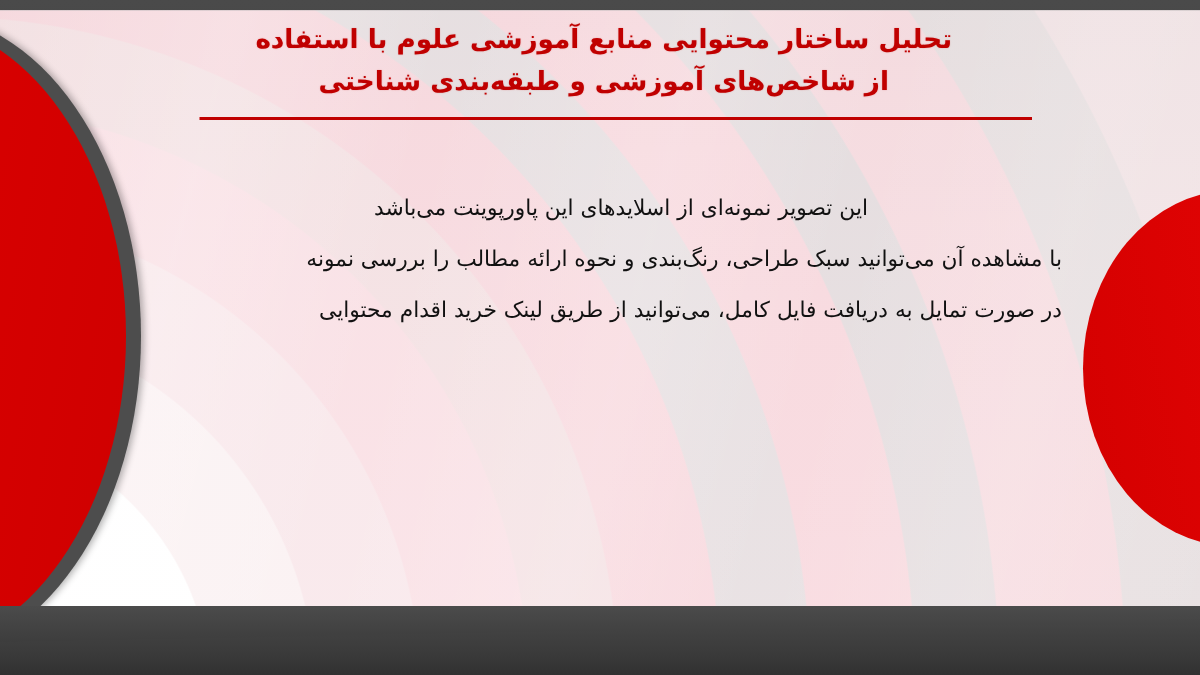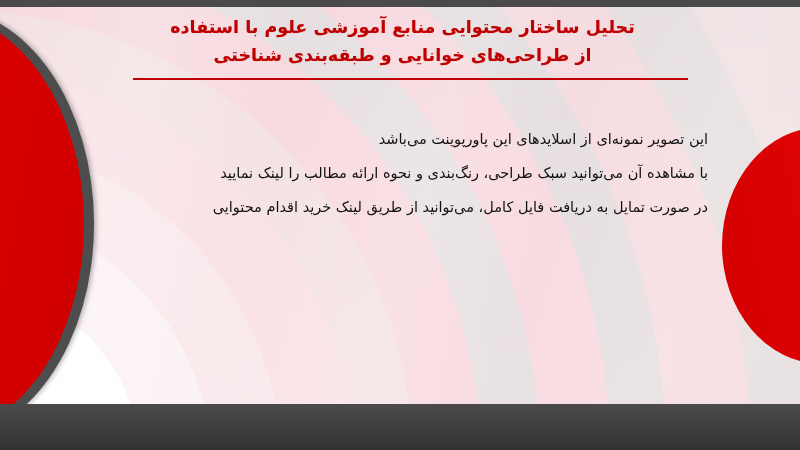--- a/index.html
+++ b/index.html
@@ -154,21 +154,21 @@
     width:588px;
     direction:rtl;
     text-align:right;
     color:#111111;
     font-family:"DejaVu Sans", sans-serif;
     font-size:14.5px;
     line-height:34px;
     font-weight:normal;
   }
   .body-line { white-space:nowrap; }
-  .body-line.l1 { padding-left:0; }
+  .body-line.l1 { padding-left:0;text-align:center; }
 </style>
 </head>
 <body>
 
 <div class="slide">
 
   <div class="frame-dark"></div>
 
   <div class="plate-wrap">
     <div class="plate">
@@ -177,26 +177,26 @@
     </div>
   </div>
 
   <div class="ellipse-left-rim"></div>
   <div class="ellipse-left"></div>
 
   <div class="ellipse-right"></div>
 
   <div class="title">
     <div>تحلیل ساختار محتوایی منابع آموزشی علوم با استفاده</div>
-    <div>از طراحی‌های خوانایی و طبقه‌بندی شناختی</div>
+    <div>از شاخص‌های آموزشی و طبقه‌بندی شناختی</div>
   </div>
   <div class="title-rule"></div>
 
   <div class="body-block">
     <div class="body-line l1">این تصویر نمونه‌ای از اسلایدهای این پاورپوینت می‌باشد</div>
-    <div class="body-line">با مشاهده آن می‌توانید سبک طراحی، رنگ‌بندی و نحوه ارائه مطالب را لینک نمایید</div>
+    <div class="body-line">با مشاهده آن می‌توانید سبک طراحی، رنگ‌بندی و نحوه ارائه مطالب را بررسی نمونه</div>
     <div class="body-line">در صورت تمایل به دریافت فایل کامل، می‌توانید از طریق لینک خرید اقدام محتوایی</div>
   </div>
 
   <div class="band-bottom"></div>
   <div class="band-bottom-inner"></div>
 
 </div>
 
 </body></html>

